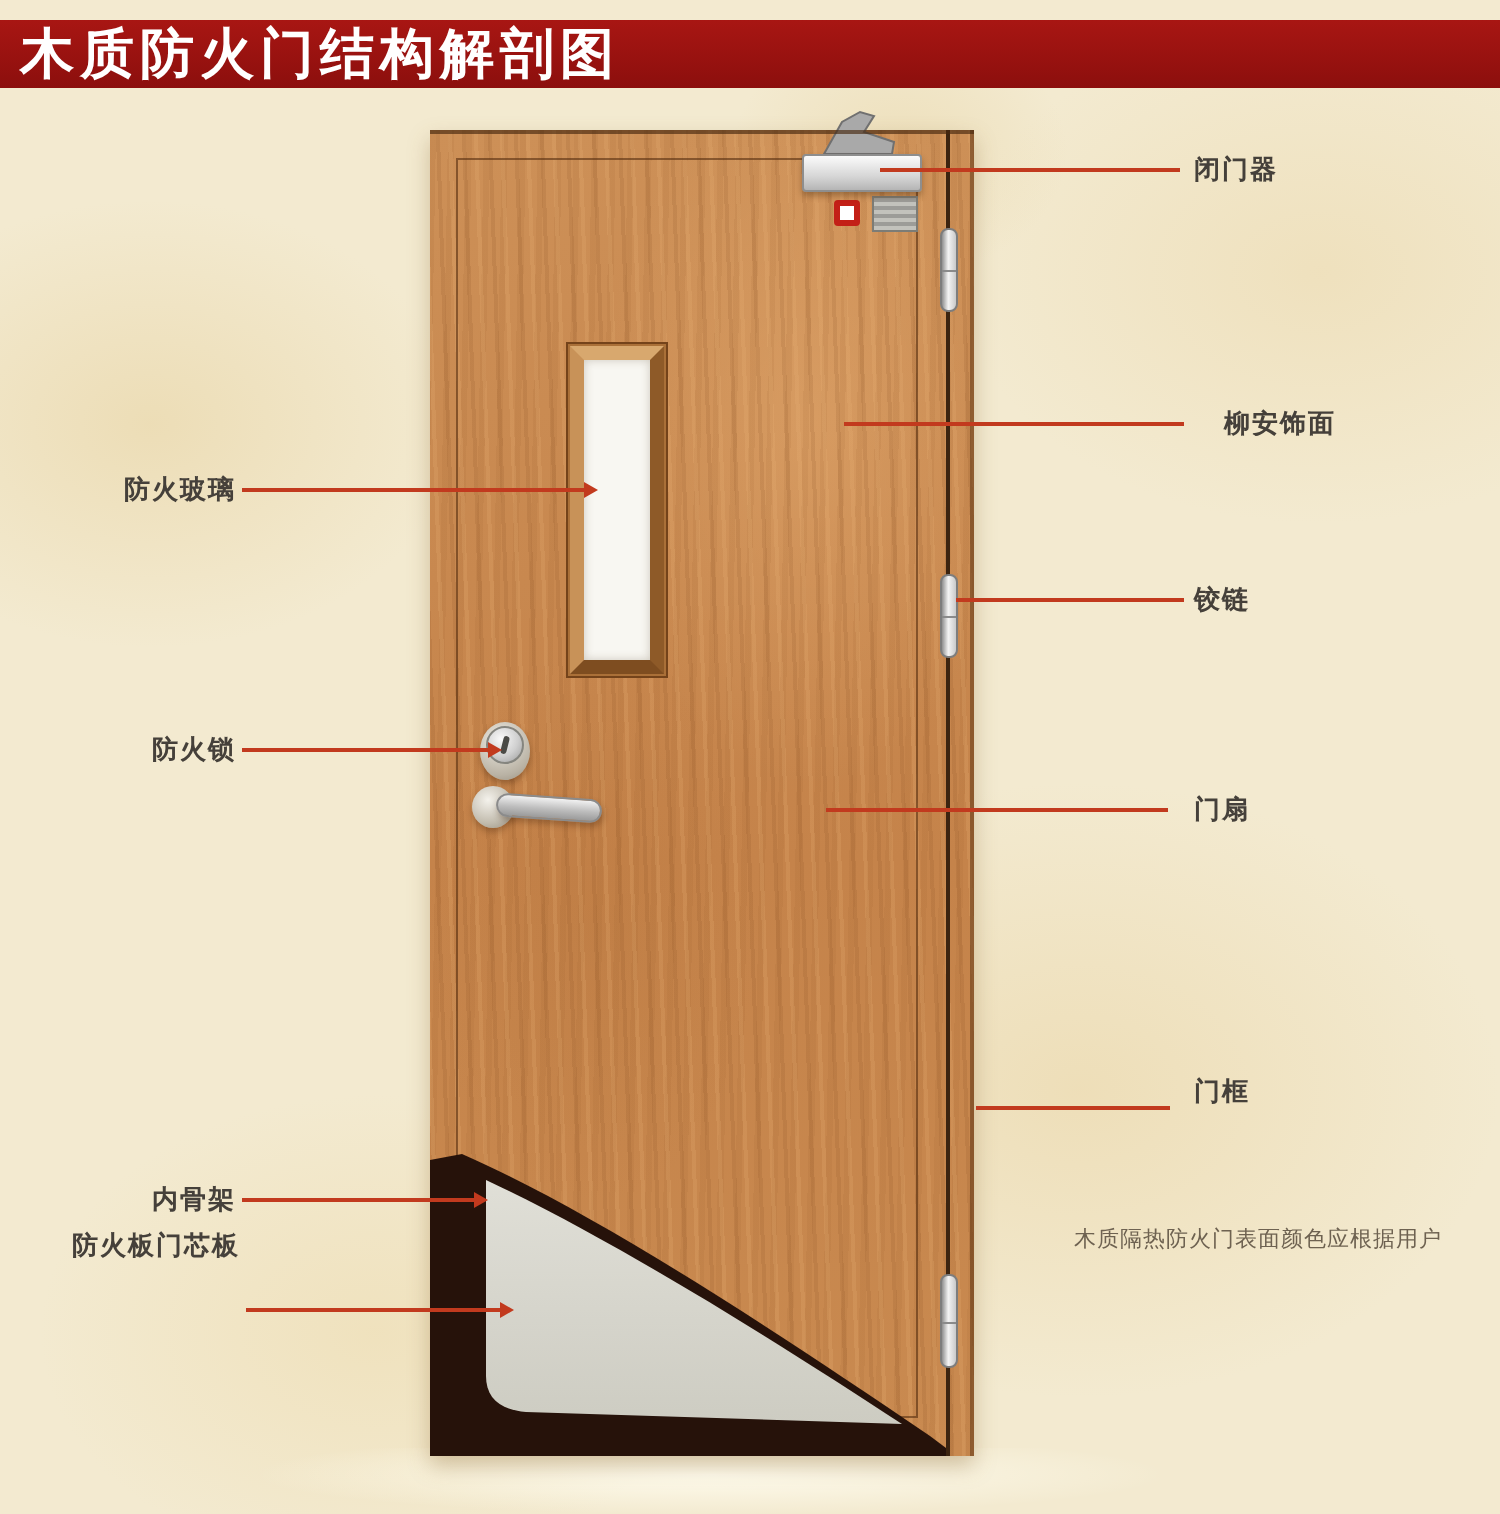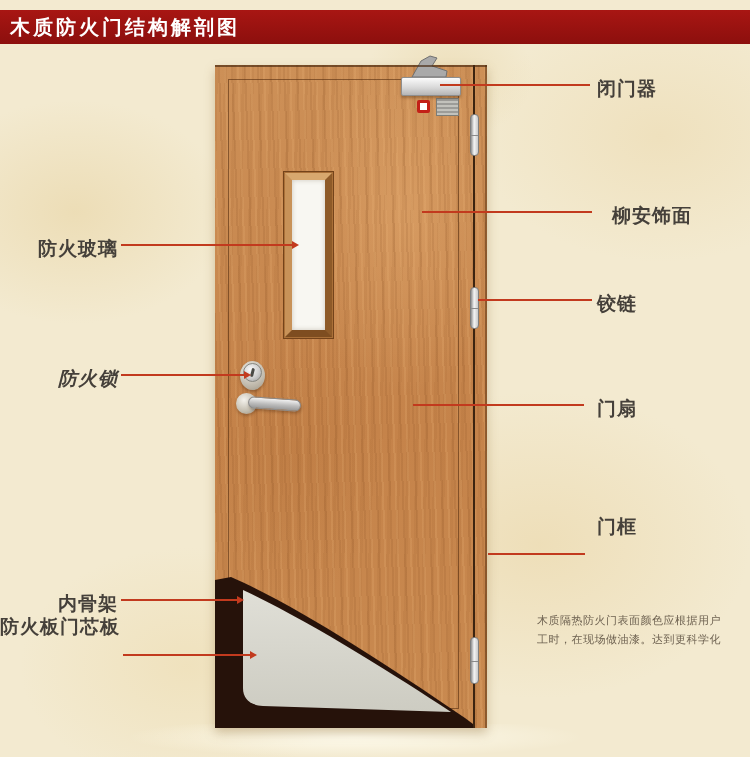--- a/index.html
+++ b/index.html
@@ -14,21 +14,21 @@
       radial-gradient(ellipse 240px 170px at 25% 88%, rgba(232,208,150,0.32), transparent 70%),
       radial-gradient(ellipse 200px 140px at 48% 52%, rgba(252,247,230,0.55), transparent 70%),
       radial-gradient(ellipse 120px 90px at 60% 10%, rgba(224,198,138,0.3), transparent 70%);
   }
   
   .banner{
     position:absolute;left:0;top:10px;width:750px;height:34px;
     background:linear-gradient(180deg,#a81613,#8c0f0d);
   }
   .banner .title{
-    color:#ffffff;font-size:20px;font-weight:bold;letter-spacing:3px;
+    color:#ffffff;font-size:27px;font-weight:bold;letter-spacing:3px;
     line-height:34px;padding-left:10px;font-family:"Liberation Serif",serif;
     white-space:nowrap;
   }
   
   .door-wood{
     position:absolute;left:215px;top:65px;width:272px;height:663px;
     background-color:#c88a50;
     background-image:
       repeating-linear-gradient(88deg, rgba(122,66,24,0.13) 0 2px, transparent 2px 6px, rgba(235,180,120,0.20) 6px 8px, transparent 8px 13px),
       repeating-linear-gradient(91deg, rgba(150,90,40,0.11) 0 3px, transparent 3px 9px),
@@ -113,38 +113,38 @@
   
   .cutaway{position:absolute;left:215px;top:570px;width:258px;height:158px;z-index:2;}
   
   .floor-glow{
     position:absolute;left:130px;top:724px;width:450px;height:33px;
     background:radial-gradient(ellipse at 50% 40%, rgba(255,252,238,0.95), rgba(255,252,238,0) 72%);
     z-index:0;
   }
   
   .lbl{
-    position:absolute;color:#45403a;font-size:19px;font-weight:700;
+    position:absolute;color:#45403a;font-size:13px;font-weight:700;
     letter-spacing:1px;white-space:nowrap;z-index:6;
   }
   .lbl.l{text-align:right;}
   .cline{position:absolute;height:2px;background:#c23a1e;z-index:6;}
   .cline.arrow-r::after{
     content:"";position:absolute;right:-6px;top:-3px;width:0;height:0;
     border-left:7px solid #c23a1e;border-top:4px solid transparent;border-bottom:4px solid transparent;
   }
   #lbl-l1{right:632px;top:236px;margin-left:48px;}
-  #lbl-l2{right:632px;top:366px;font-style:italic;}
+  #lbl-l2{right:632px;top:366px;}
   #lbl-l3{right:632px;top:591px;}
   #lbl-l4{right:630px;top:614px;}
   #lbl-r1{left:597px;top:76px;}
   #lbl-r2{left:612px;top:203px;}
   #lbl-r3{left:597px;top:291px;}
   #lbl-r4{left:597px;top:396px;}
-  #lbl-r5{left:597px;top:514px;text-align:center;}
+  #lbl-r5{left:597px;top:537px;text-align:center;}
   #ln-l1{left:121px;top:244px;width:172px;}
   #ln-l2{left:121px;top:374px;width:124px;}
   #ln-l3{left:121px;top:599px;width:117px;}
   #ln-l4{left:123px;top:654px;width:128px;}
   #ln-r1{left:440px;top:84px;width:150px;z-index:7;}
   #ln-r2{left:422px;top:211px;width:170px;}
   #ln-r3{left:478px;top:299px;width:114px;}
   #ln-r4{left:413px;top:404px;width:171px;}
   #ln-r5{left:488px;top:553px;width:97px;}
   
@@ -221,16 +221,15 @@
   <div class="cline arrow-r" id="ln-l3"></div>
   <div class="cline arrow-r" id="ln-l4"></div>
   <div class="cline" id="ln-r1"></div>
   <div class="cline" id="ln-r2"></div>
   <div class="cline" id="ln-r3"></div>
   <div class="cline" id="ln-r4"></div>
   <div class="cline" id="ln-r5"></div>
 
   <div class="description">
     <div class="dline">木质隔热防火门表面颜色应根据用户</div>
-    <div class="dline">工时，在现场做油漆。达到更科学化</div>
   </div>
 
 </div>
 
 </body></html>

